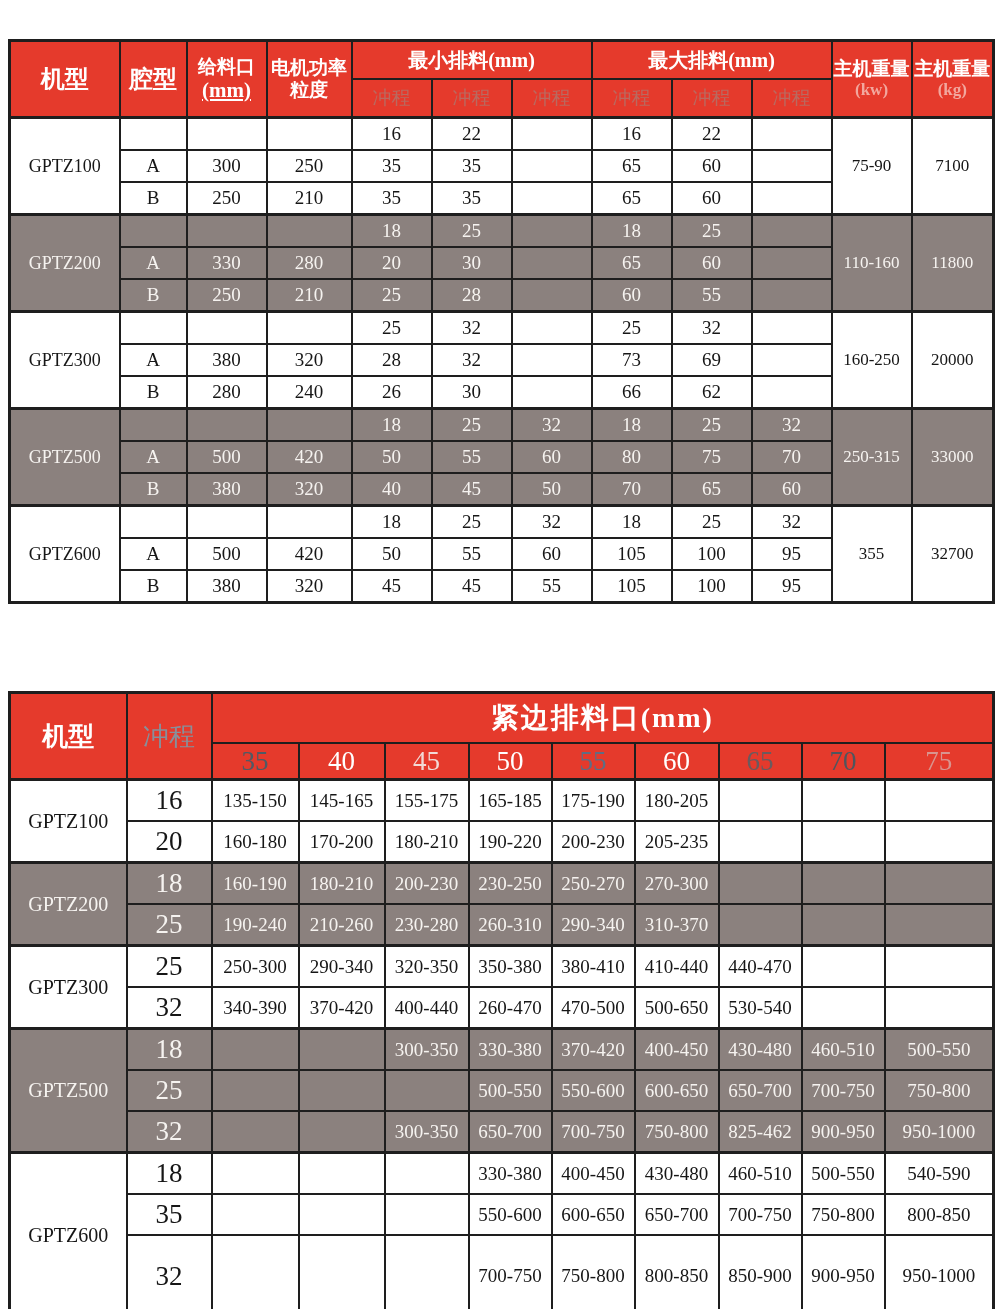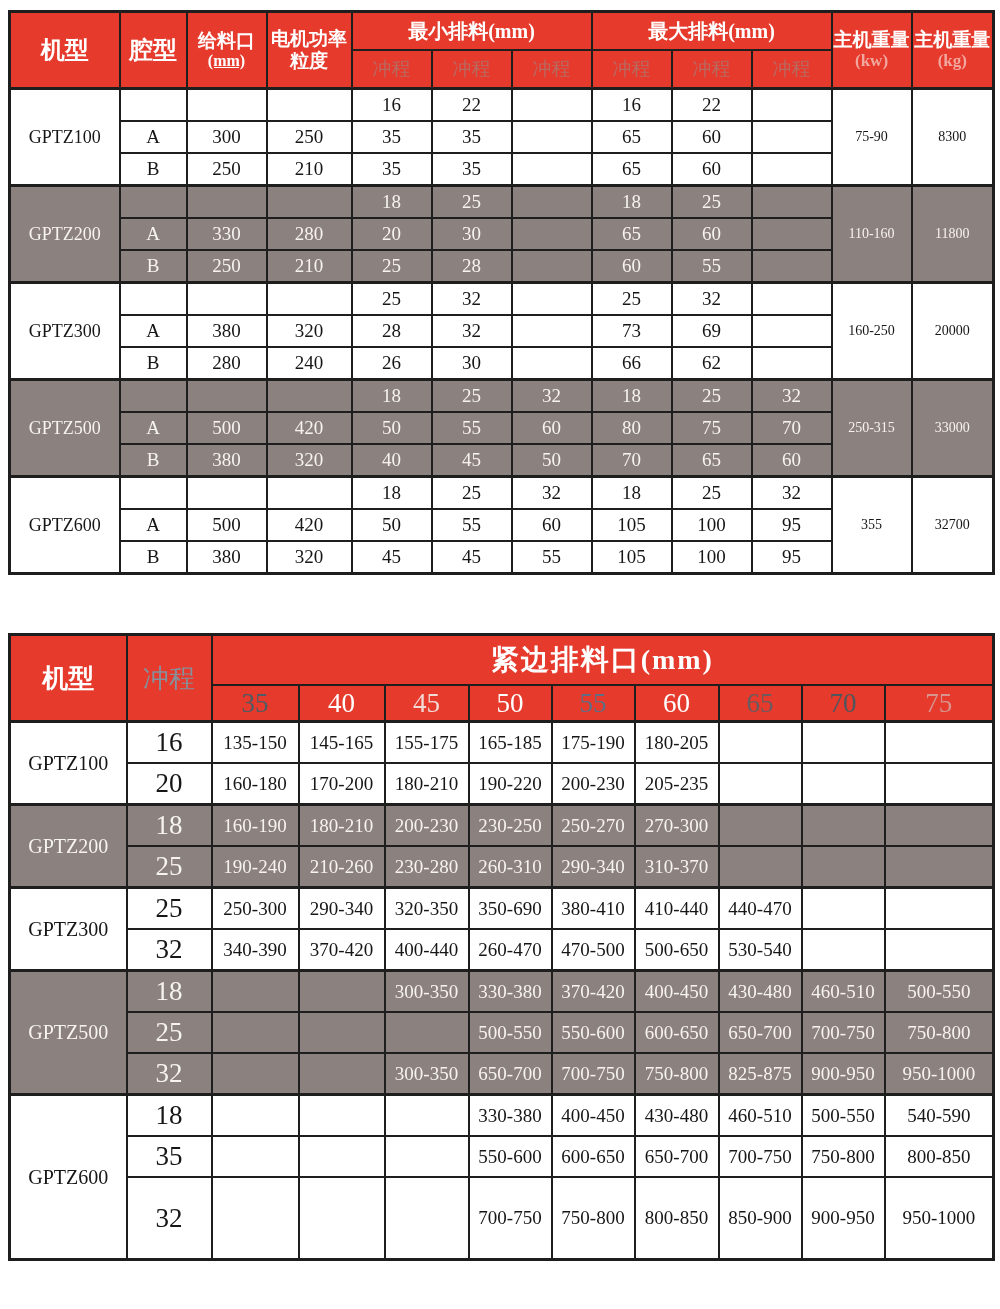--- a/index.html
+++ b/index.html
@@ -11,53 +11,53 @@
     --dark_bg:#8b817e;
     --dark_text:#f6f3f0;
     --dark_red:#74424a;
     --faded:#a39a96;
     --light_text:#161616;
     --border:#1e1e1e;
   }
   html,body{margin:0;padding:0;background:#ffffff;}
   body{width:1000px;font-family:"Liberation Serif","DejaVu Serif",serif;color:var(--light_text);}
   .page{padding:10px 8px 8px 8px;}
-  table{border-collapse:collapse;table-layout:fixed;width:984px;border:3px solid var(--border);}
+  table{border-collapse:collapse;table-layout:fixed;width:984px;border:3px solid var(--border);margin-top:29px;}
   td,th{border:2px solid var(--border);text-align:center;vertical-align:middle;padding:0;overflow:hidden;white-space:nowrap;}
   thead th{background:var(--header_red);color:var(--header_text);font-weight:bold;}
   
   .t1 thead tr:nth-child(1) th{height:36px;}
   .t1 thead tr:nth-child(2) th{height:36px;}
   .t1 .big-hdr{font-size:24px;}
   .t1 .two-line{font-size:19px;line-height:1.15;}
   .t1 .group-hdr{font-size:20px;}
   .t1 .stroke-hdr{font-size:19px;font-weight:normal;color:var(--stroke_muted);}
   .t1 tbody td{height:30px;font-size:19px;}
   .t1 td.model{font-size:18px;}
-  .t1 td.power,.t1 td.weight{font-size:14px;}
+  .t1 td.power,.t1 td.weight{font-size:17px;}
   
   .t2 thead tr:nth-child(1) th{height:48px;}
   .t2 thead tr:nth-child(2) th{height:34px;}
   .t2 .big-hdr2{font-size:26px;}
   .t2 .stroke-hdr2{font-size:26px;font-weight:normal;color:var(--stroke_grey);}
   .t2 .group-hdr2{font-size:28px;letter-spacing:2px;}
   .t2 .colnum{font-size:27px;font-weight:normal;}
   .t2 tbody td{height:39px;font-size:19px;}
   .t2 td.model{font-size:20px;}
   .t2 td.strokeval{font-size:27px;}
   .t2 tr.tall td{height:80px;}
   
   tr.dark td{background:var(--dark_bg);color:var(--dark_text);}
   tr.light td{background:#ffffff;color:var(--light_text);}
   tr.block-start td{border-top:3px solid var(--border);}
   .v-red{color:var(--dark_red);}
   .v-faded{color:var(--faded);}
   .v-big{font-size:27px;}
   .paren{color:var(--paren_muted);font-size:17px;}
-  .white-sub{font-size:16px;text-decoration:underline;}
+  .white-sub{font-size:21px;text-decoration:underline;}
   .gap{height:58px;}
 </style>
 </head>
 <body>
 
 <div class="page">
 
   <table class="t1">
     <colgroup>
       <col style="width:110px">
@@ -111,21 +111,21 @@
           <td class="cavity"></td>
           <td class="val"></td>
           <td class="val"></td>
           <td class="val">16</td>
           <td class="val">22</td>
           <td class="val"></td>
           <td class="val">16</td>
           <td class="val">22</td>
           <td class="val"></td>
           <td class="power" rowspan="3">75-90</td>
-          <td class="weight" rowspan="3">8300</td>
+          <td class="weight" rowspan="3">7100</td>
         </tr>
         <tr class="light">
           <td class="cavity">A</td>
           <td class="val">300</td>
           <td class="val">250</td>
           <td class="val">35</td>
           <td class="val">35</td>
           <td class="val"></td>
           <td class="val">65</td>
           <td class="val">60</td>
@@ -373,21 +373,21 @@
           <td class="val"></td>
           <td class="val"></td>
           <td class="val"></td>
         </tr>
         <tr class="light block-start">
           <td class="model" rowspan="2">GPTZ300</td>
           <td class="strokeval">25</td>
           <td class="val">250-300</td>
           <td class="val">290-340</td>
           <td class="val">320-350</td>
-          <td class="val">350-690</td>
+          <td class="val">350-380</td>
           <td class="val">380-410</td>
           <td class="val">410-440</td>
           <td class="val">440-470</td>
           <td class="val"></td>
           <td class="val"></td>
         </tr>
         <tr class="light">
           <td class="strokeval">32</td>
           <td class="val">340-390</td>
           <td class="val">370-420</td>
@@ -425,21 +425,21 @@
           <td class="val v-big">750-800</td>
         </tr>
         <tr class="dark">
           <td class="strokeval">32</td>
           <td class="val"></td>
           <td class="val"></td>
           <td class="val">300-350</td>
           <td class="val">650-700</td>
           <td class="val">700-750</td>
           <td class="val">750-800</td>
-          <td class="val">825-875</td>
+          <td class="val">825-462</td>
           <td class="val">900-950</td>
           <td class="val">950-1000</td>
         </tr>
         <tr class="light block-start">
           <td class="model" rowspan="3">GPTZ600</td>
           <td class="strokeval">18</td>
           <td class="val"></td>
           <td class="val"></td>
           <td class="val"></td>
           <td class="val">330-380</td>

